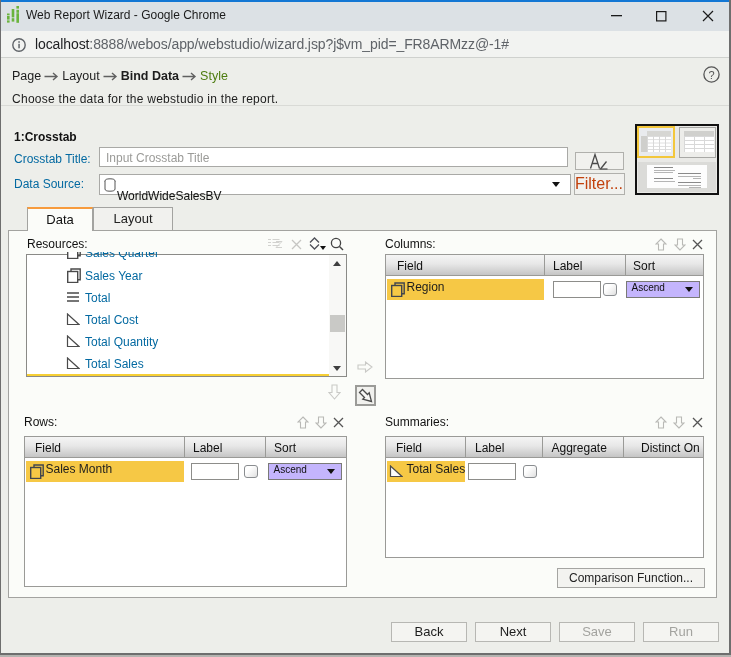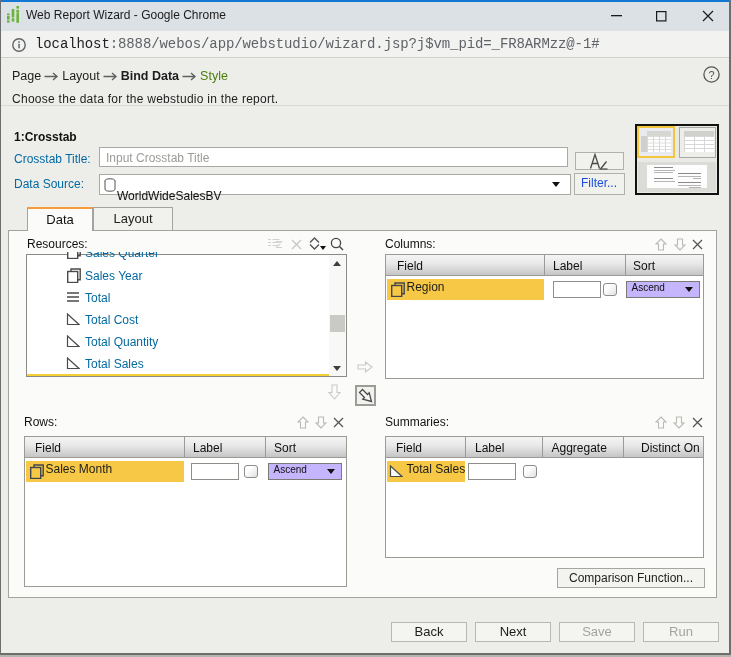--- a/index.html
+++ b/index.html
@@ -6,21 +6,21 @@
 html,body { width:731px; height:657px; overflow:hidden; }
 body { font-family:"Liberation Sans", sans-serif; position:relative; background:#edeeea; }
 .abs { position:absolute; }
 
 
 #titlebar { left:0; top:0; width:731px; height:31px; background:#dce1e5; border-top:2px solid #1377d4; }
 #titletxt { left:26px; top:8px; font-size:12px; color:#1b1b1b; }
 
 
 #urlbar { left:0; top:31px; width:731px; height:27px; background:#f2f3f1; border-bottom:1px solid #cfd1ce; }
-#urltxt { left:35px; top:35.5px; font-size:14px; letter-spacing:-0.1px; color:#5f6368;font-family:Liberation Mono, monospace; }
+#urltxt { left:35px; top:35.5px; font-size:14px; letter-spacing:-0.1px; color:#5f6368; }
 #urltxt b { font-weight:normal; color:#202124; }
 
 
 #bl { left:0; top:0; width:1px; height:657px; background:#6e6e6e; z-index:99; }
 #br { left:729px; top:0; width:2px; height:657px; background:#6e6e6e; z-index:99; }
 #bb { left:0; top:653px; width:731px; height:2px; background:#6e6e6e; z-index:99; }
 #bb2 { left:0; top:655px; width:731px; height:2px; background:#b4b4b0; z-index:99; }
 
 
 #crumb { left:12px; top:69px; font-size:12.5px; color:#1d1d1d; }
@@ -31,21 +31,21 @@
 
 
 #secttl { left:14px; top:130px; font-size:12px; font-weight:bold; color:#111; }
 .lbl { font-size:12px; color:#0369a1; }
 .inp { background:#fff; border:1px solid #a9a9a6; }
 #titleinput { left:99px; top:147px; width:469px; height:20px; }
 #titleinput span { position:absolute; left:6px; top:3px; font-size:12px; color:#9b9b98; }
 #fontbtn { left:574.5px; top:151.5px; width:49px; height:18px; background:#f1f1ee; border:1px solid #b0b0ac; }
 #dscombo { left:99px; top:174px; width:472px; height:21px; }
 #dscombo .txt { position:absolute; left:17px; top:4px; font-size:12px; color:#111;margin-top:10px; }
-#filterbtn { left:573.5px; top:173px; width:51px; height:21.5px; background:#f1f1ee; border:1px solid #b0b0ac; font-size:12px; color:#1d4ed8; text-align:center; line-height:19px; }
+#filterbtn { left:573.5px; top:173px; width:51px; height:21.5px; background:#f1f1ee; border:1px solid #b0b0ac; font-size:16px; color:#c2410c; text-align:center; line-height:19px; }
 
 
 #thumbbox { left:635px; top:124px; width:84px; height:71px; border:2px solid #111; background:#e9e9e6; }
 
 
 #tabData { left:27px; top:207px; width:66px; height:24px; background:#fbfcf9; border:1px solid #a3a3a0; border-top:2px solid #f79b3d; border-bottom:none; z-index:5; font-size:13px; text-align:center; line-height:21px; color:#111; }
 #tabLayout { left:93px; top:207px; width:80px; height:23px; background:#f1f1ee; border:1px solid #a3a3a0; border-bottom:none; font-size:13px; text-align:center; line-height:21px; color:#222; }
 #panel { left:8px; top:230px; width:709px; height:368px; background:#fbfcf9; border:1px solid #a3a3a0; }
 
 

